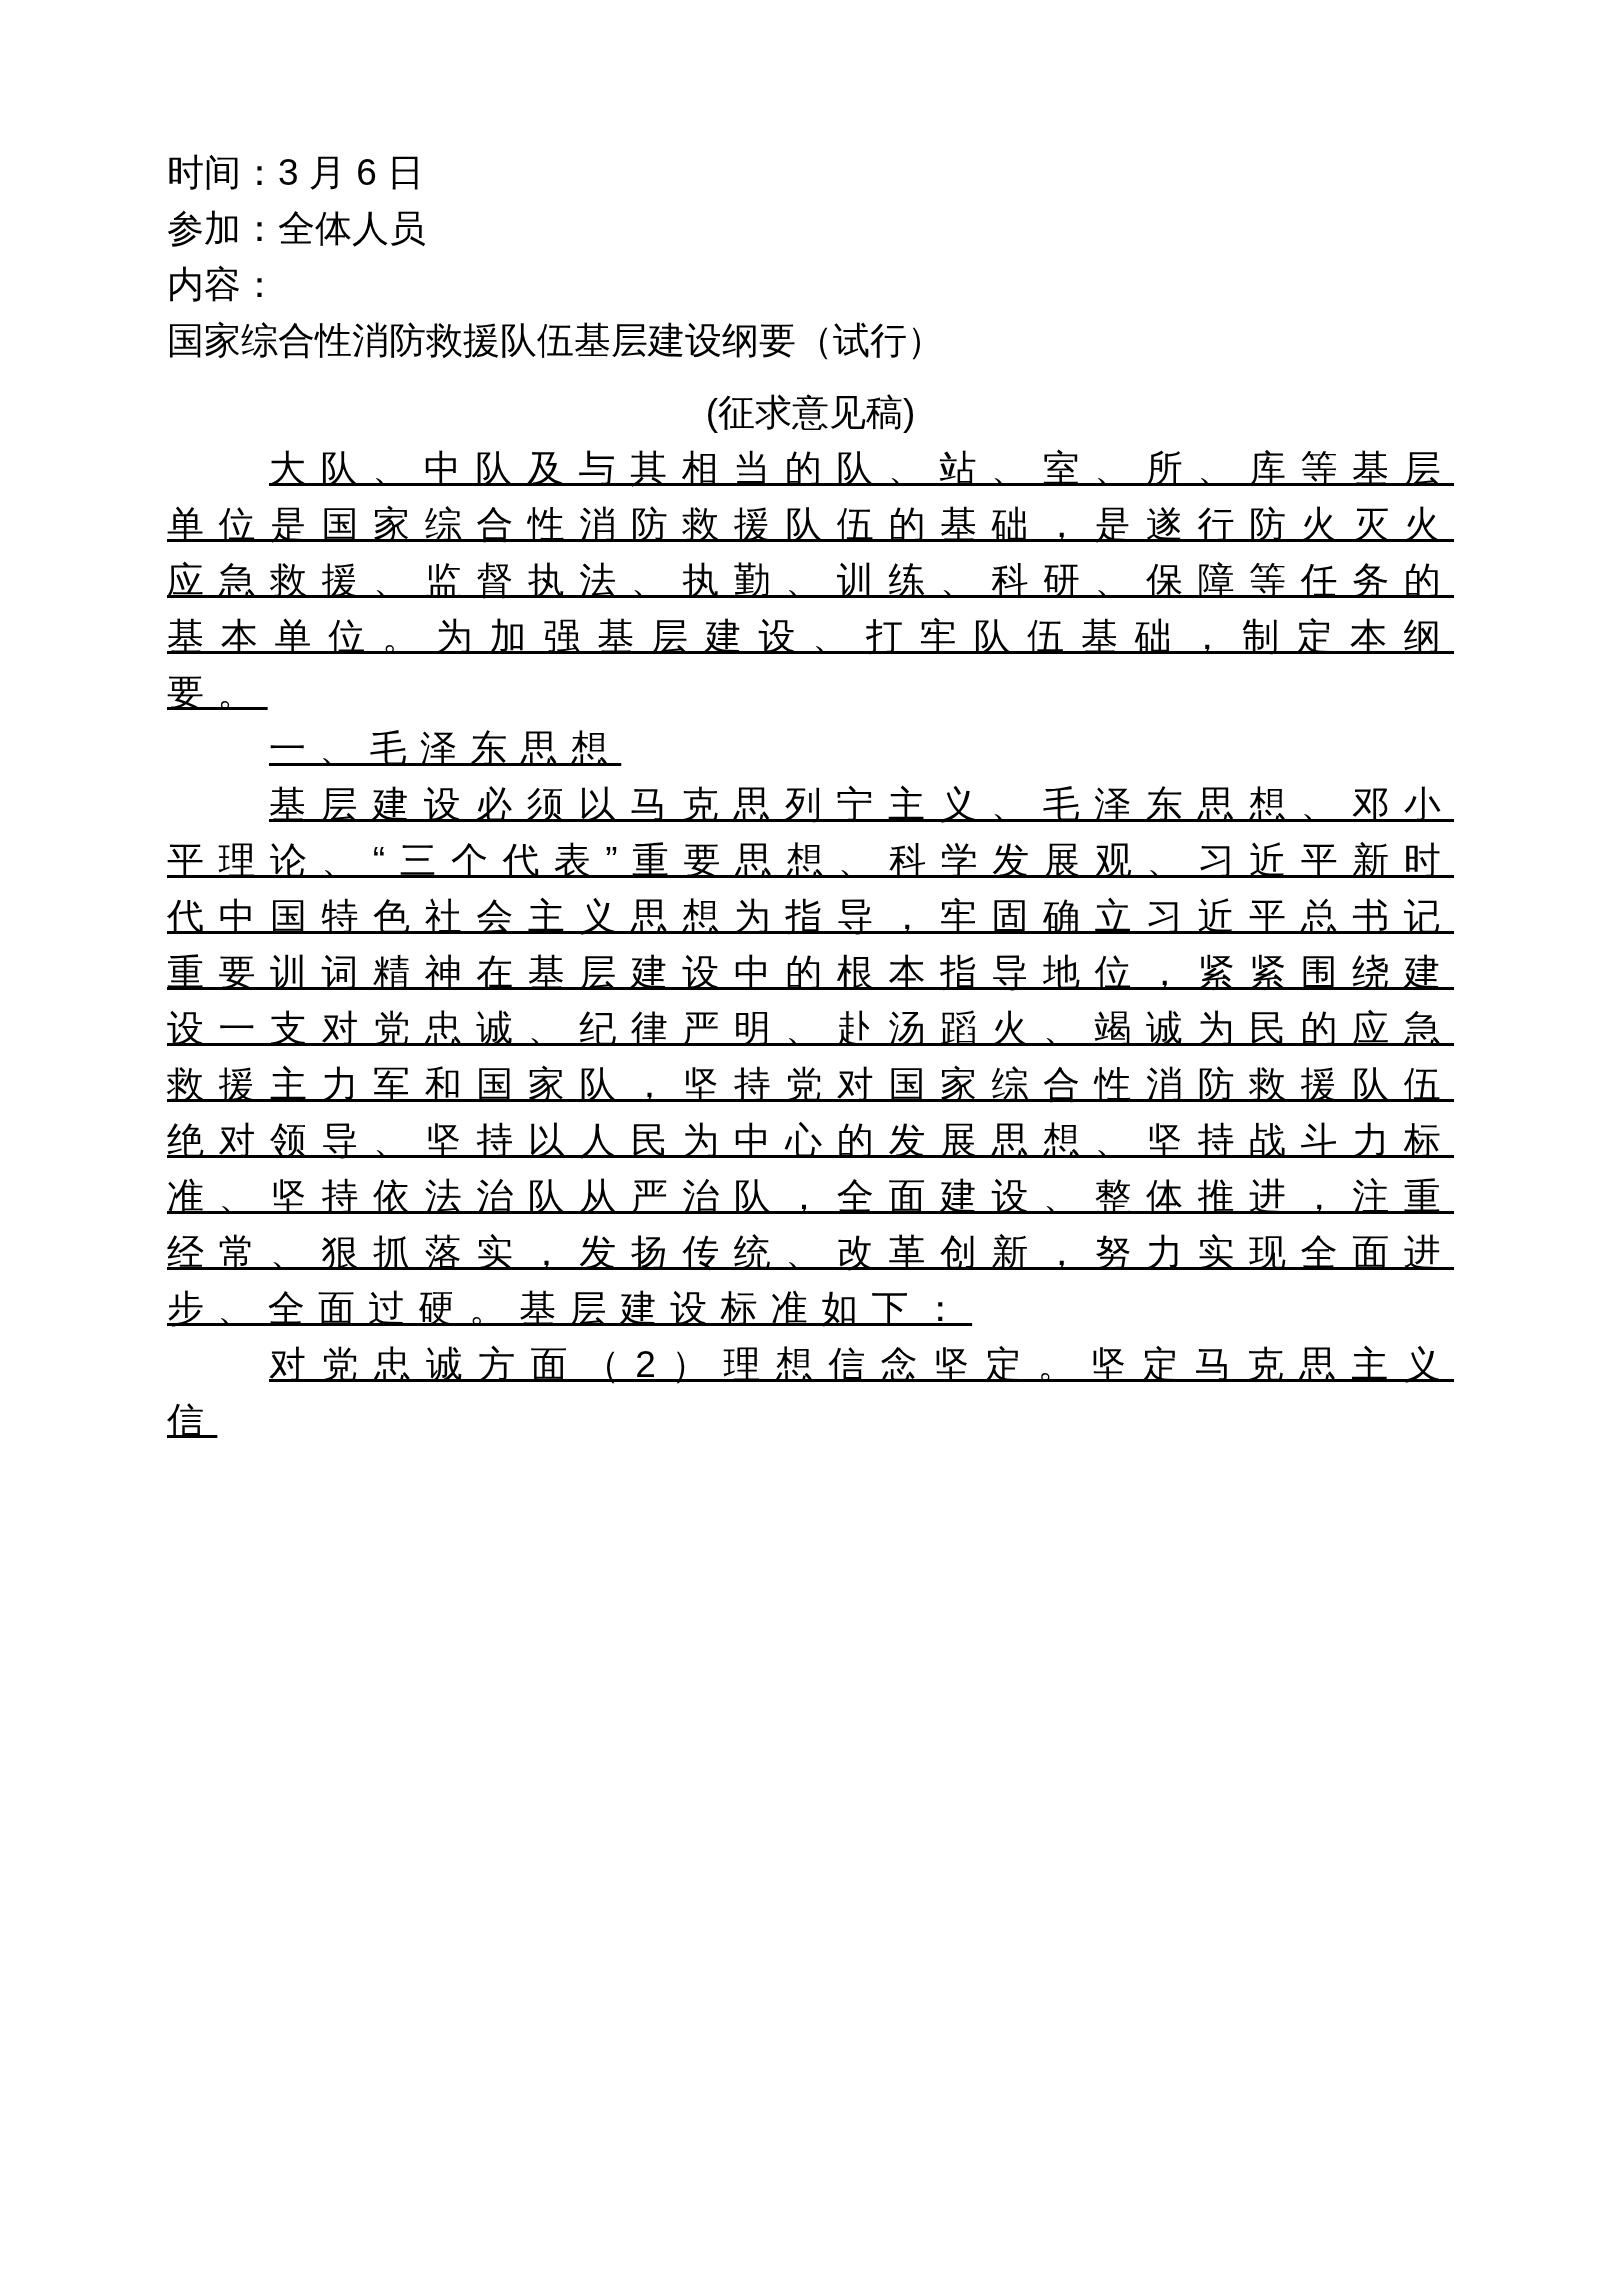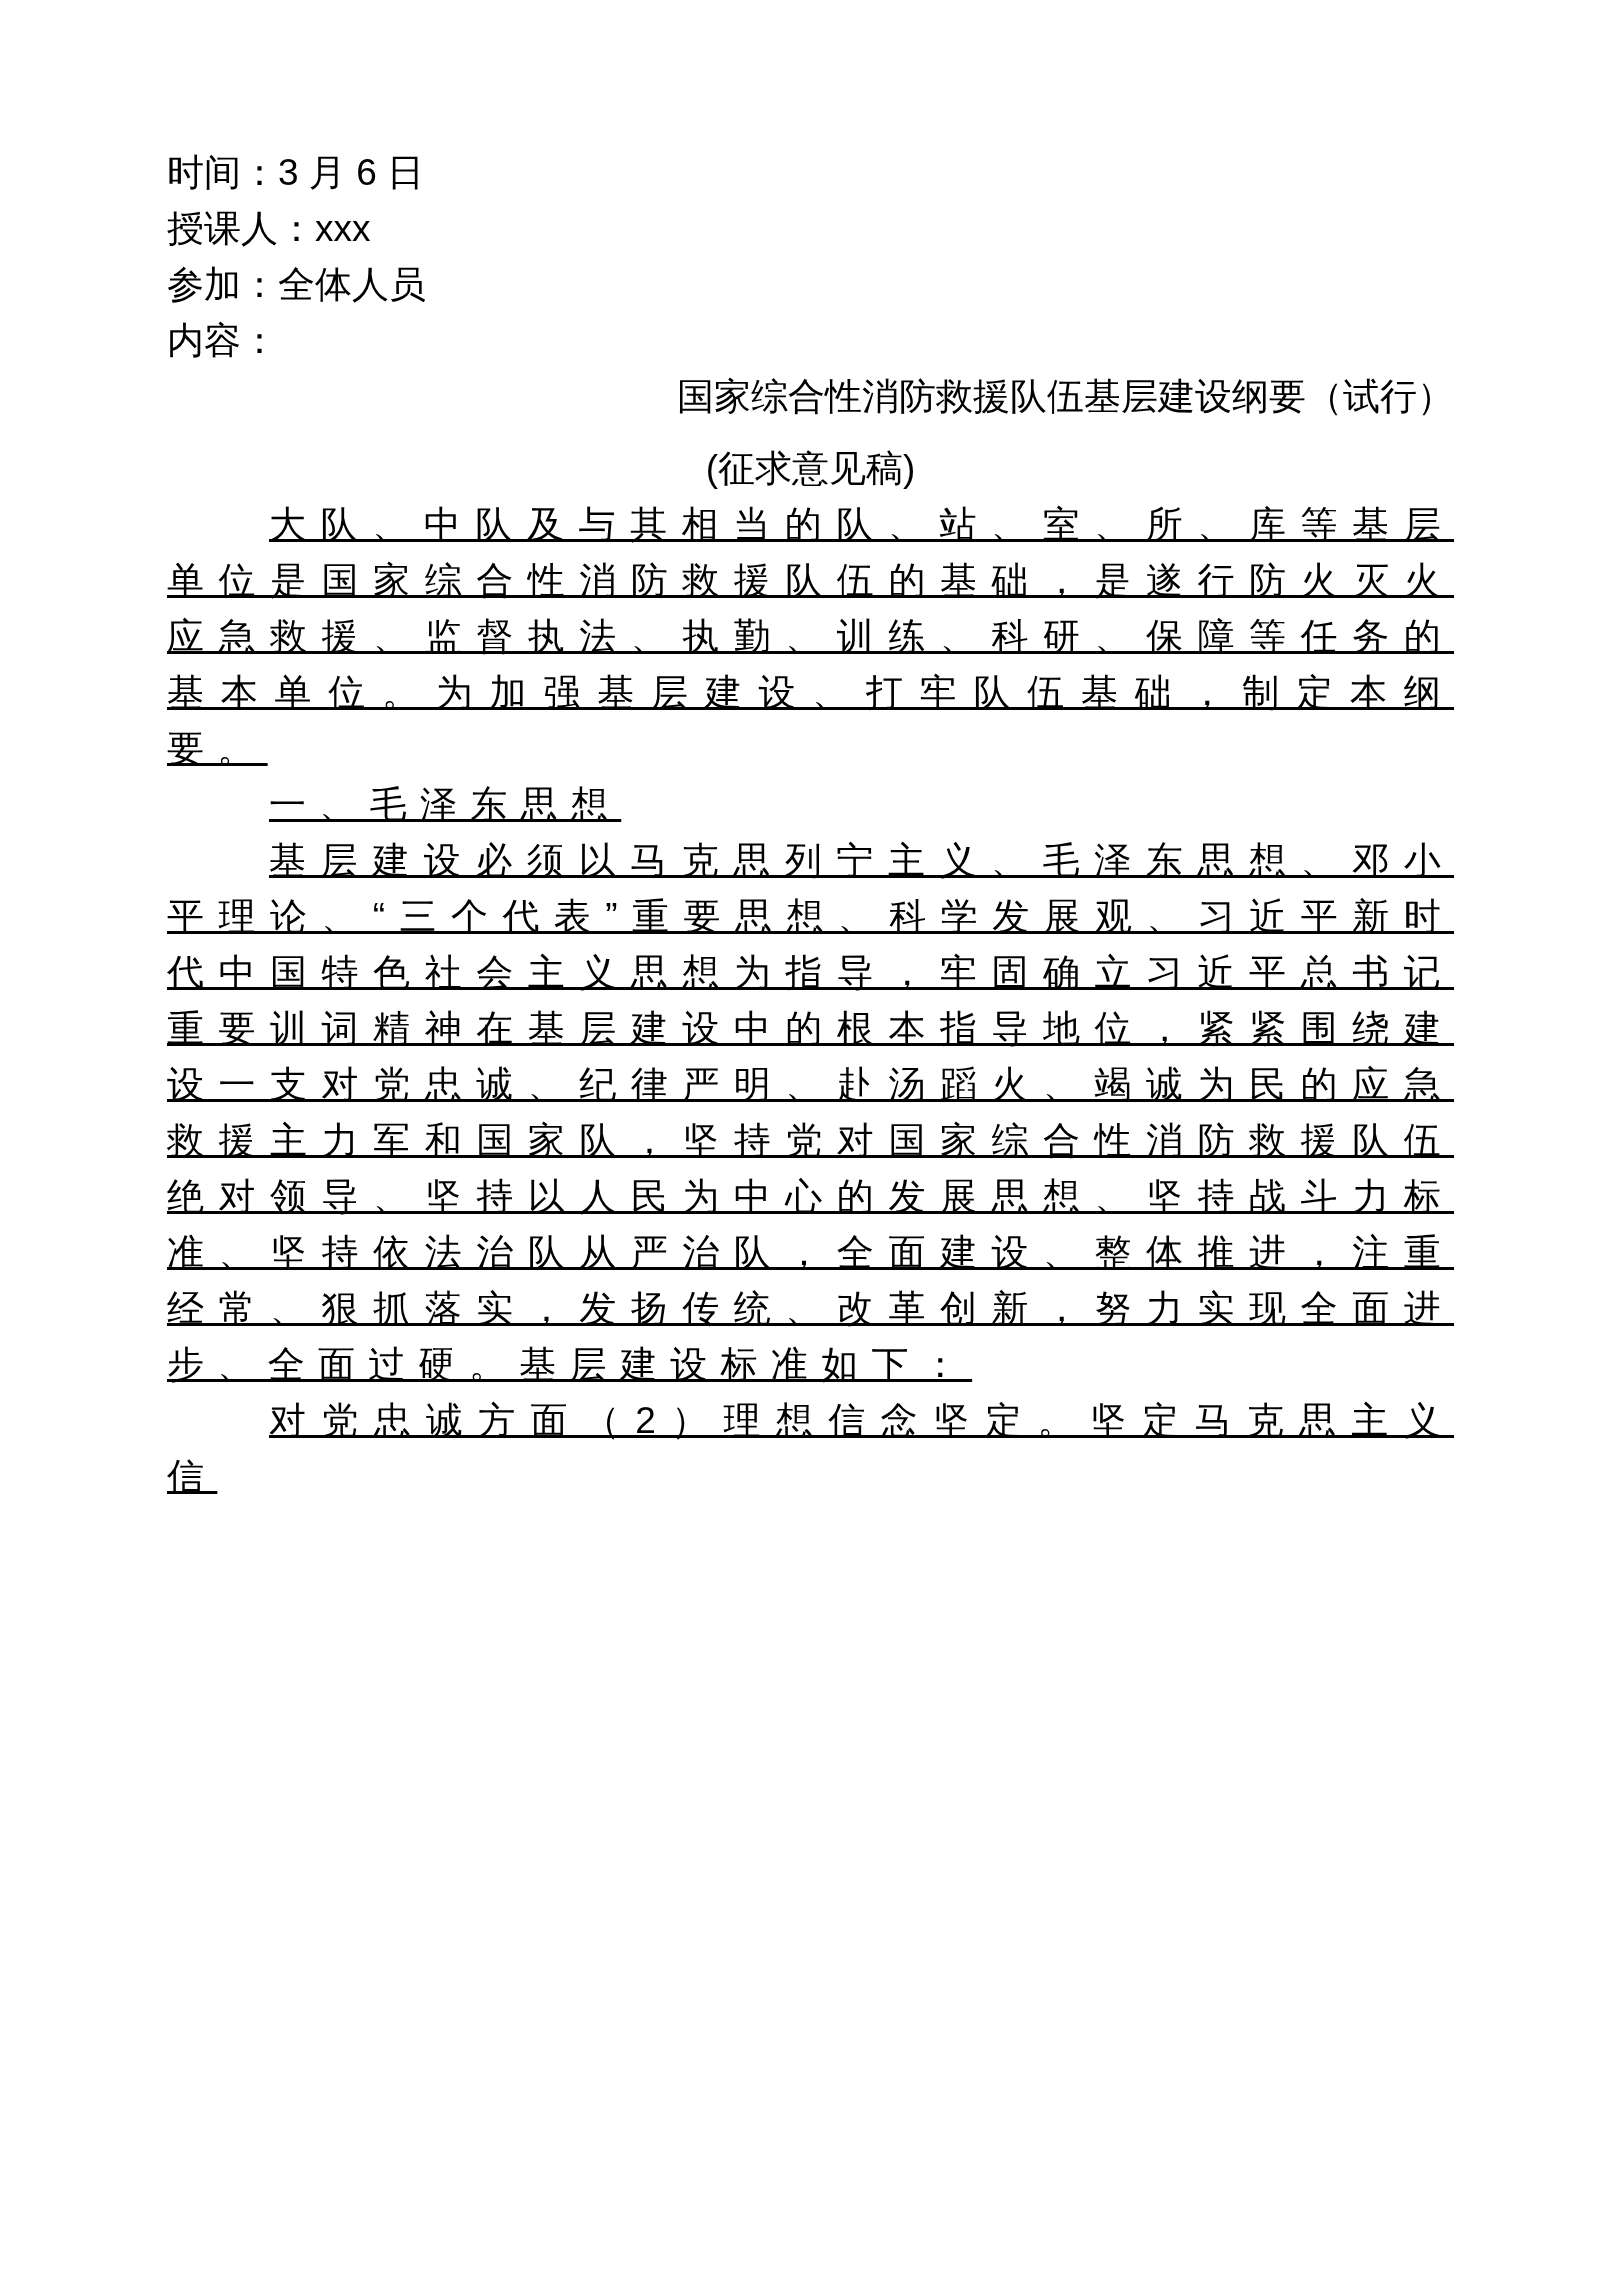--- a/index.html
+++ b/index.html
@@ -17,39 +17,38 @@
     height: 1784px;
     padding: 145px 167px 0 167px;
   }
   p {
     margin: 0;
     font-size: 37px;
     line-height: 56px;
     font-weight: 400;
   }
   .meta-line { text-align: left; }
-  .doc-title { text-align: right; }
+  .doc-title { text-align: left; }
   .doc-subtitle { text-align: center; margin-top: 16px; }
   .para {
     text-align: justify;
     text-justify: inter-character;
     letter-spacing: 0.36em;
     text-indent: 102px;
     text-decoration: underline;
   }
   .section-heading {
     text-align: left;
   }
 </style>
 </head>
 <body>
 
 <div class="page">
   <p class="meta-line">时间：3 月 6 日</p>
-  <p class="meta-line">授课人：xxx</p>
   <p class="meta-line">参加：全体人员</p>
   <p class="meta-line">内容：</p>
 
   <p class="doc-title">国家综合性消防救援队伍基层建设纲要（试行）</p>
   <p class="doc-subtitle">(征求意见稿)</p>
 
   <p class="para">大队、中队及与其相当的队、站、室、所、库等基层单位是国家综合性消防救援队伍的基础，是遂行防火灭火应急救援、监督执法、执勤、训练、科研、保障等任务的基本单位。为加强基层建设、打牢队伍基础，制定本纲要。</p>
   <p class="para section-heading">一、毛泽东思想</p>
   <p class="para">基层建设必须以马克思列宁主义、毛泽东思想、邓小平理论、“三个代表”重要思想、科学发展观、习近平新时代中国特色社会主义思想为指导，牢固确立习近平总书记重要训词精神在基层建设中的根本指导地位，紧紧围绕建设一支对党忠诚、纪律严明、赴汤蹈火、竭诚为民的应急救援主力军和国家队，坚持党对国家综合性消防救援队伍绝对领导、坚持以人民为中心的发展思想、坚持战斗力标准、坚持依法治队从严治队，全面建设、整体推进，注重经常、狠抓落实，发扬传统、改革创新，努力实现全面进步、全面过硬。基层建设标准如下：</p>
   <p class="para">对党忠诚方面（2）理想信念坚定。坚定马克思主义信</p>

